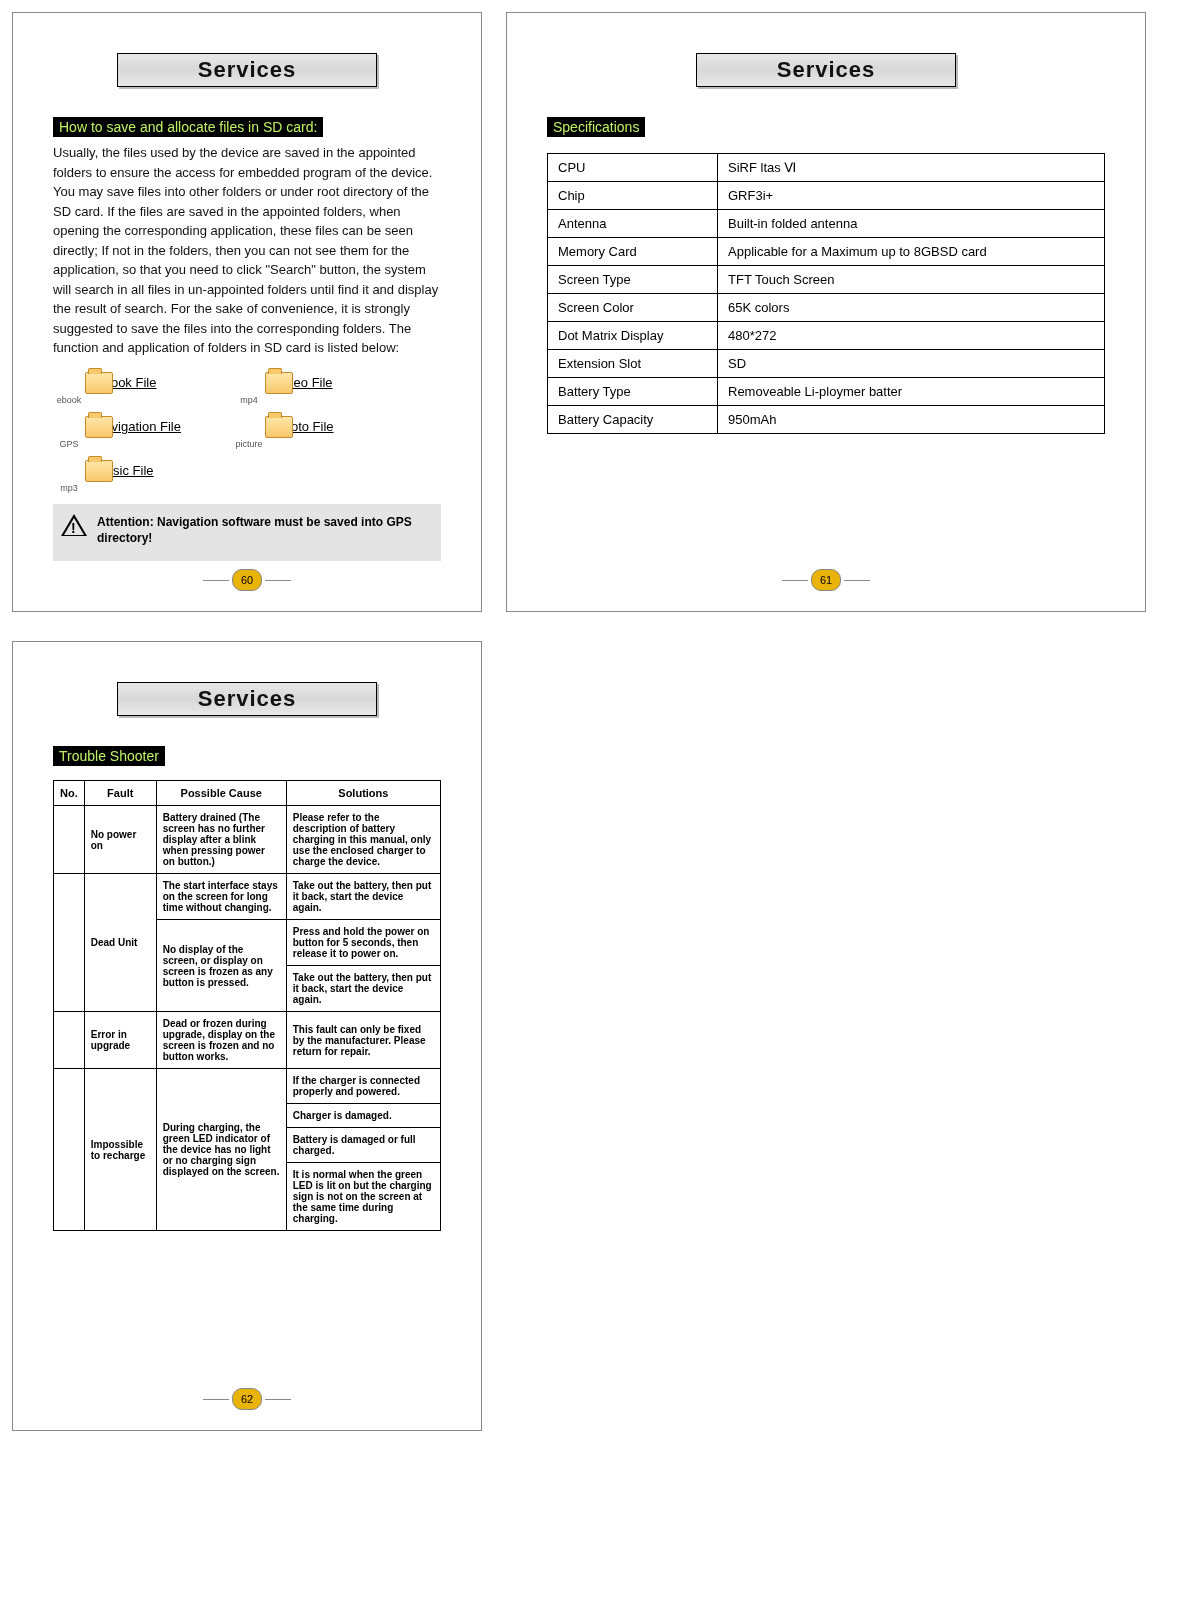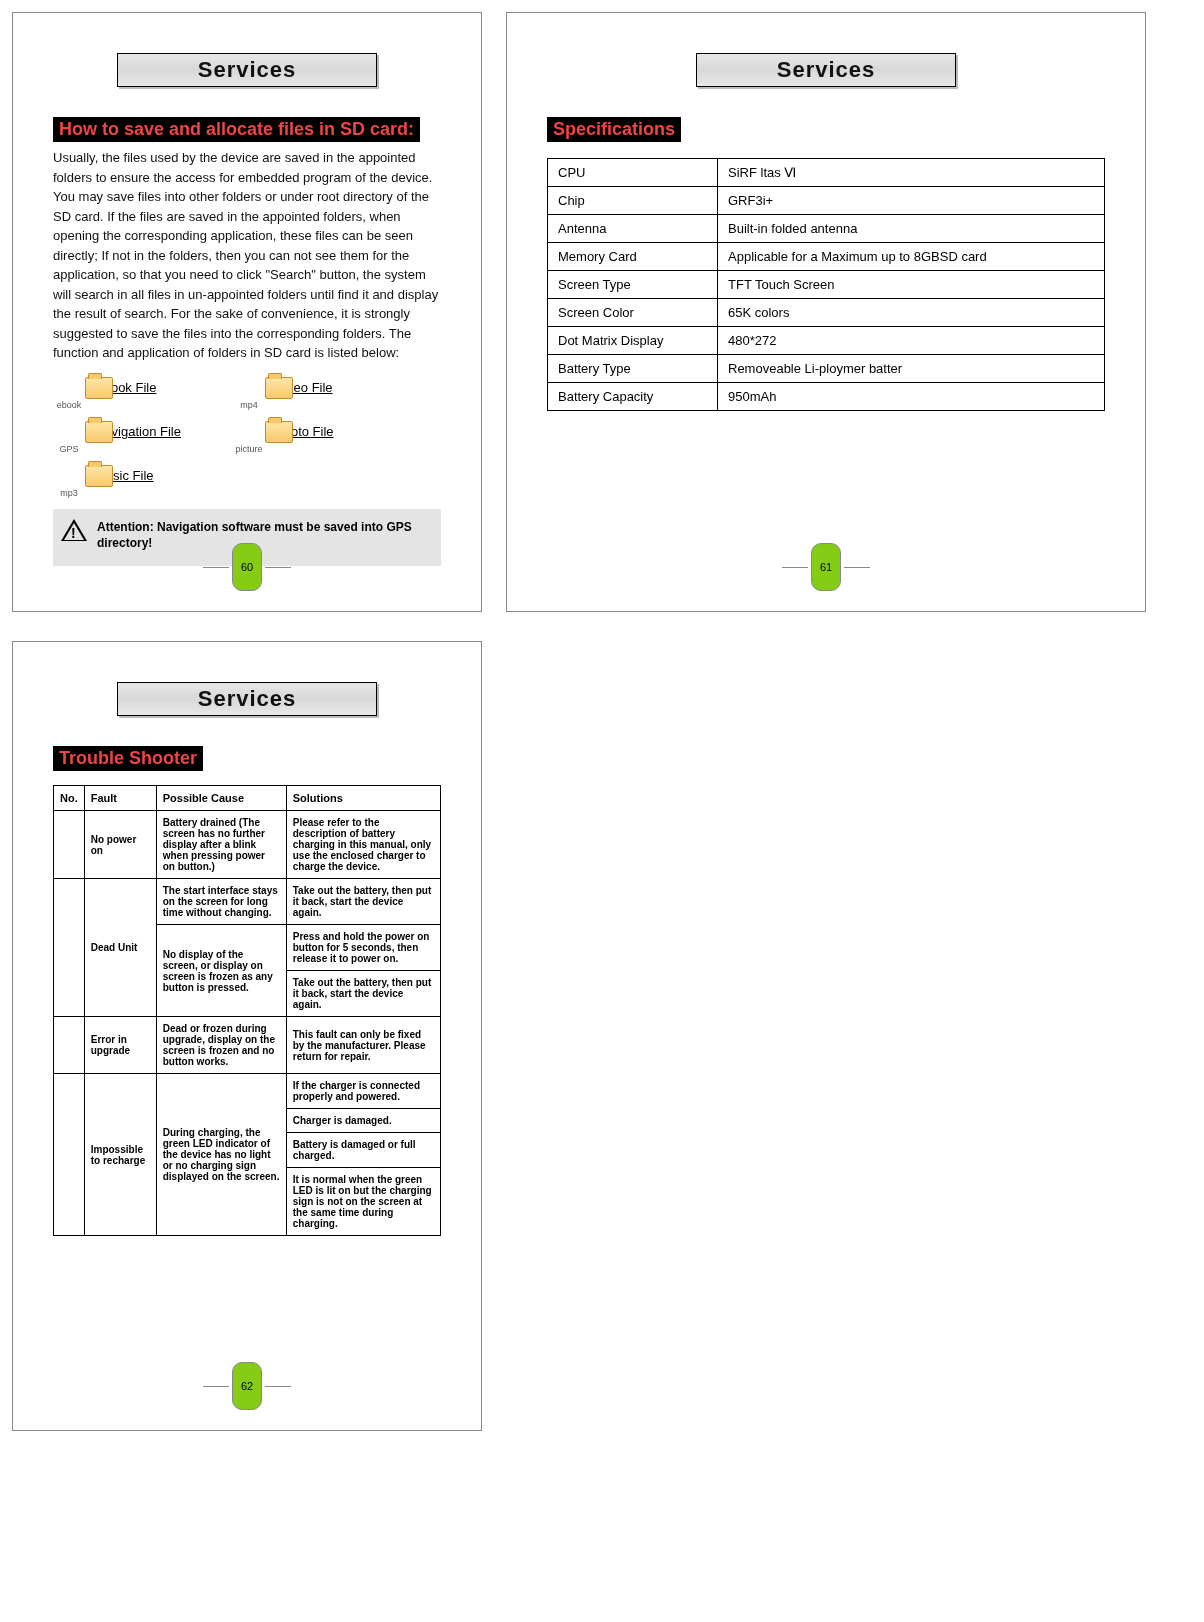--- a/index.html
+++ b/index.html
@@ -33,23 +33,23 @@
     box-shadow: 2px 2px 0 #bbb;
   }
   .banner span {
     font-weight: bold;
     font-size: 22px;
     letter-spacing: 1px;
     color: #111;
   }
   .black-heading {
     background: #000;
-    color: #ef4444;
-    font-weight: bold;
-    font-size: 18px;
+    color: #bef264;
+    font-weight: normal;
+    font-size: 14px;
     padding: 2px 6px;
     display: inline-block;
     margin-bottom: 6px;
   }
   .body-text {
     font-size: 13px;
     color: #111;
     line-height: 1.5;
     text-align: left;
   }
@@ -113,23 +113,23 @@
   .page-num {
     position:absolute;
     bottom:20px; left:0; right:0;
     text-align:center;
     font-size:11px;
   }
   .page-num .bubble{
     display:inline-block;
     border:1px solid #888;
     border-radius:10px;
-    padding:17px 8px;
+    padding:4px 8px;
     position:relative;
-    background:#84cc16;
+    background:#eab308;
   }
   .page-num .bubble::before,
   .page-num .bubble::after{
     content:"";
     position:absolute;
     top:50%;
     width:26px; height:1px;
     background:#888;
   }
   .page-num .bubble::before{ left:-30px; }
@@ -154,21 +154,21 @@
     border-collapse: collapse;
     font-size: 10px;
     margin-top: 8px;
   }
   .trouble-table th, .trouble-table td {
     border: 1px solid #000;
     padding: 6px 6px;
     text-align: left;
     vertical-align: middle;
   }
-  .trouble-table th { font-weight: bold; font-size:11px; }
+  .trouble-table th { font-weight: bold; text-align:center; font-size:11px; }
   .trouble-table .fault-col { width: 72px; font-weight:bold; }
   .trouble-table .no-col { width: 20px; }
   .trouble-table .cause-col { width: 130px; font-weight:bold; }
   .trouble-table .sol-col { font-weight:bold; }
 </style>
 </head>
 <body>
 
 <div class="pages-row">
 
@@ -257,20 +257,24 @@
             <td>Screen Type</td>
             <td>TFT Touch Screen</td>
           </tr>
           <tr>
             <td>Screen Color</td>
             <td>65K colors</td>
           </tr>
           <tr>
             <td>Dot Matrix Display</td>
             <td>480*272</td>
+          </tr>
+          <tr>
+            <td>Extension Slot</td>
+            <td>SD</td>
           </tr>
           <tr>
             <td>Battery Type</td>
             <td>Removeable Li-ploymer batter</td>
           </tr>
           <tr>
             <td>Battery Capacity</td>
             <td>950mAh</td>
           </tr>
         </tbody>

